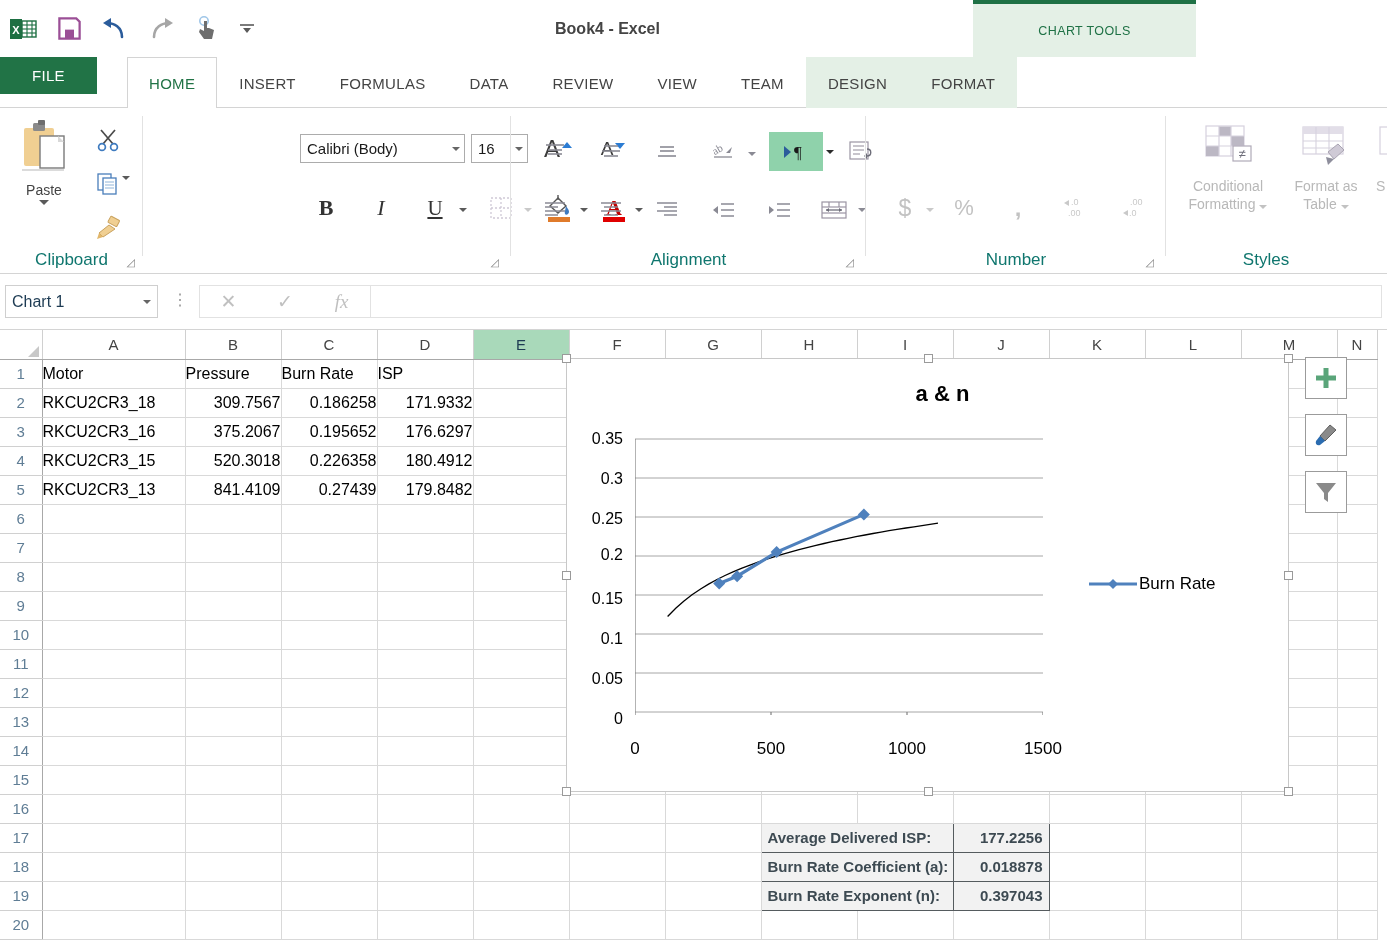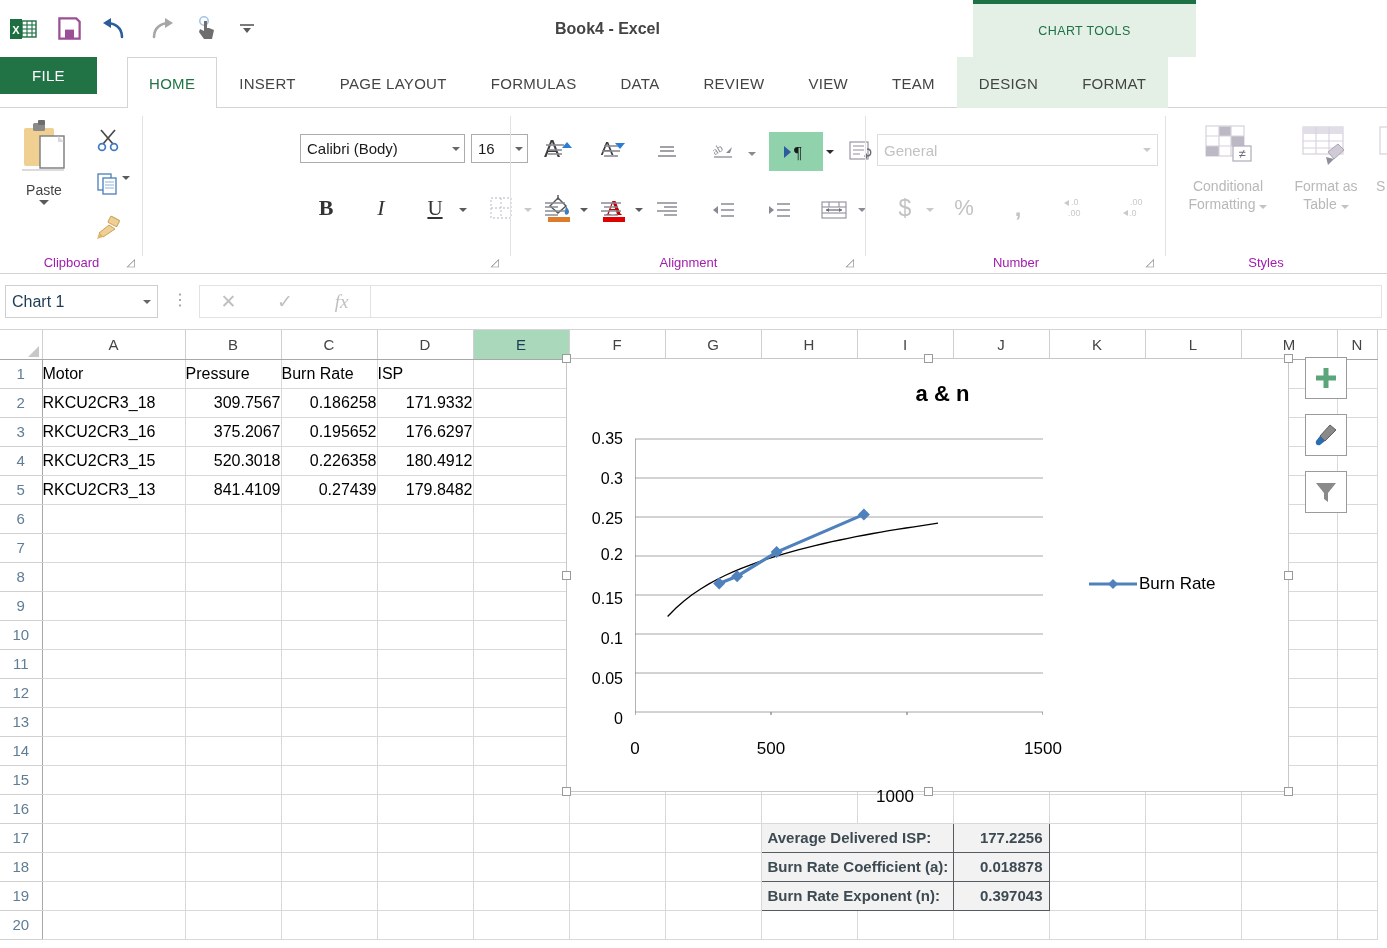--- a/index.html
+++ b/index.html
@@ -71,21 +71,21 @@
   .tab.ctx-bg { background: #e4f0e6; }
 
   
   .ribbon {
     position: absolute; left: 0; top: 108px; width: 1387px; height: 166px;
     background: #ffffff; border-bottom: 1px solid #d4d4d4;
   }
   .rgroup { position: absolute; top: 0; height: 166px; }
   .rgroup-label {
     position: absolute; bottom: 4px; left: 0; width: 100%;
-    text-align: center; font-size: 13px; color: #a21caf;
+    text-align: center; font-size: 17px; color: #0f766e;
   }
   .rgroup-sep { position: absolute; top: 8px; width: 1px; height: 140px; background: #e2e2e2; }
   .dlg-launcher {
     position: absolute; bottom: 6px; font-size: 11px; color: #888888; line-height: 1;
   }
 
   
   .paste-btn {
     position: absolute; left: 12px; top: 10px; width: 64px; height: 126px;
     display: flex; flex-direction: column; align-items: center; cursor: default;
@@ -297,21 +297,20 @@
   </div>
 
   <div class="doc-title">Book4 - Excel</div>
 </div>
 
 <div class="tabstrip">
   <div class="tab-file">FILE</div>
   <div class="tabs">
     <div class="tab active">HOME</div>
     <div class="tab">INSERT</div>
-    <div class="tab">PAGE LAYOUT</div>
     <div class="tab">FORMULAS</div>
     <div class="tab">DATA</div>
     <div class="tab">REVIEW</div>
     <div class="tab">VIEW</div>
     <div class="tab">TEAM</div>
     <div class="tab ctx-bg">DESIGN</div>
     <div class="tab ctx-bg">FORMAT</div>
   </div>
 </div>
 
@@ -562,24 +561,20 @@
     <div class="ic-btn" style="left:344px; top:95px; width:14px; height:14px;">
       <span class="caret-sm" style="margin:0;border-top-color:#8a8a94;"></span>
     </div>
 
     <div class="rgroup-label">Alignment</div>
     <div class="dlg-launcher" style="right:12px;">◿</div>
     <div class="rgroup-sep" style="right:0;"></div>
   </div>
 
   <div class="rgroup" style="left:866px; width:300px;">
-    <div style="position:absolute;left:11px;top:26px;width:281px;height:32px;border:1px solid #dddddd;background:#fff;display:flex;align-items:center;padding:0 6px;">
-      <span class="disabled" style="font-size:15px;">General</span>
-      <span class="combo-arrow" style="border-top-color:#c9c9c9;"></span>
-    </div>
 
     <div class="ic-btn" style="left:21px; top:82px; width:36px; height:36px;">
       <span class="disabled" style="font-size:23px;">$</span>
     </div>
     <div class="ic-btn" style="left:57px; top:95px; width:14px; height:14px;">
       <span class="caret-sm" style="margin:0;border-top-color:#c9c9c9;"></span>
     </div>
     <div class="ic-btn" style="left:80px; top:82px; width:36px; height:36px;">
       <span class="disabled" style="font-size:22px;">%</span>
     </div>
@@ -1121,21 +1116,21 @@
       <polygon points="84.2,140.6 90.2,146.6 84.2,152.6 78.2,146.6"></polygon>
       <polygon points="102.1,133.2 108.1,139.2 102.1,145.2 96.1,139.2"></polygon>
       <polygon points="141.6,109.1 147.6,115.1 141.6,121.1 135.6,115.1"></polygon>
       <polygon points="228.9,71.4 234.9,77.4 228.9,83.4 222.9,77.4"></polygon>
     </g>
   </svg>
 
   <div class="xlabels">
     <div class="xlab" style="left:8px;">0</div>
     <div class="xlab" style="left:144px;">500</div>
-    <div class="xlab" style="left:268px;margin-top:48px;">1000</div>
+    <div class="xlab" style="left:280px;">1000</div>
     <div class="xlab" style="left:416px;">1500</div>
   </div>
 
   <div class="legend">
     <div class="leg-row">
       <span class="leg-mark">
         <svg width="52" height="14" viewBox="0 0 52 14">
           <line x1="2" y1="7" x2="50" y2="7" stroke="#4F81BD" stroke-width="3.2"></line>
           <polygon points="26,2 31,7 26,12 21,7" fill="#4F81BD"></polygon>
         </svg>

